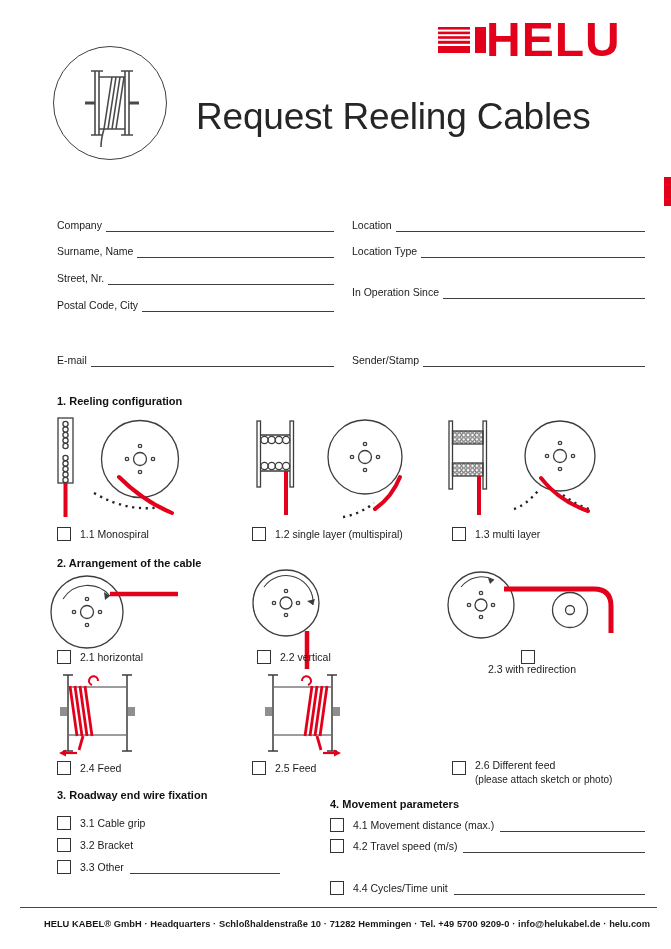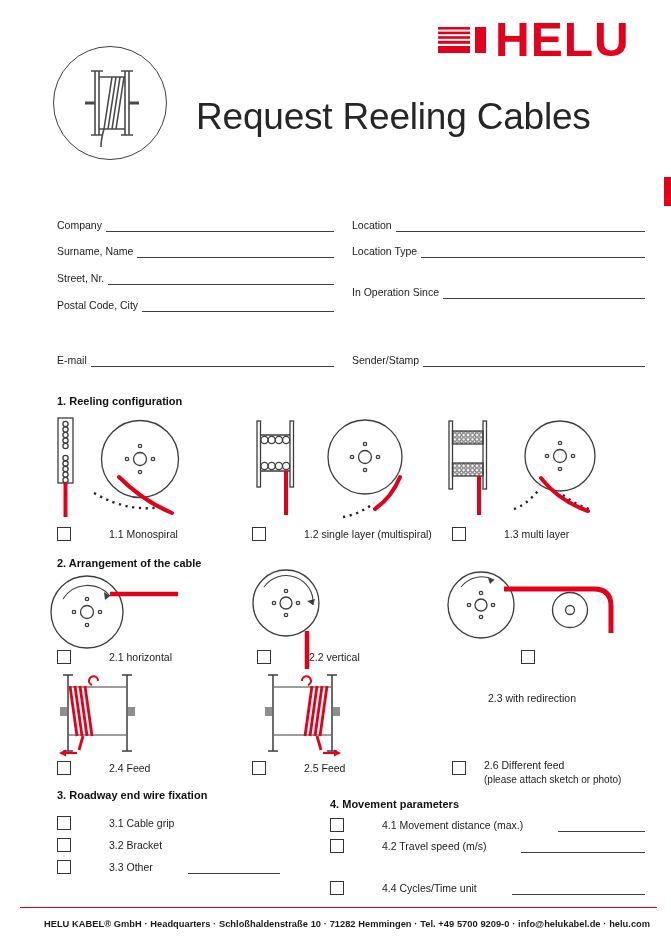--- a/index.html
+++ b/index.html
@@ -2,36 +2,36 @@
 <html style="--brand-red: #e2001a;"><head>
 <meta charset="utf-8">
 <style>
   :root{ --brand-red:#e2001a; }
   html,body{margin:0;padding:0;background:#fff;}
   .page{position:relative;width:671px;height:949px;background:#fff;overflow:hidden;
         font-family:"Liberation Sans",sans-serif;color:#1b1b1b;}
   
   .badge{position:absolute;left:53px;top:46px;width:112px;height:112px;border:1.5px solid #3f3f3f;border-radius:50%;}
   .badge svg{position:absolute;left:0;top:0;}
-  .logo{position:absolute;left:438px;top:21px;display:flex;align-items:center;gap:9px;}
+  .logo{position:absolute;left:438px;top:21px;display:flex;align-items:center;}
   .logo-text{font-size:48px;font-weight:700;line-height:0.78;letter-spacing:1px;color:var(--brand-red,#e2001a);}
   .title{position:absolute;left:184px;top:84px;margin:12px;font-size:37px;font-weight:400;letter-spacing:-0.2px;color:#262626;white-space:nowrap;}
   .red-tab{position:absolute;right:0;top:177px;width:7px;height:29px;background:var(--brand-red,#e2001a);}
   
   .frow{position:absolute;display:flex;align-items:flex-end;height:16px;}
   .lbl{font-size:10.5px;line-height:1;padding-bottom:2px;white-space:nowrap;}
   .frow .line{flex:1;height:100%;margin-left:4px;border-bottom:1px solid #3e3e3e;}
   
   .sec{position:absolute;font-size:11px;font-weight:700;white-space:nowrap;color:#111;}
   .ill{position:absolute;}
-  .cbrow{position:absolute;display:flex;align-items:center;height:14px;gap:29px;}
+  .cbrow{position:absolute;display:flex;align-items:center;height:14px;}
   .cb{width:12px;height:12px;border:1.3px solid #333;background:#fff;margin-right:9px;flex:0 0 auto;}
   .cbl{font-size:10.5px;white-space:nowrap;line-height:1;}
   .cbrow .line{flex:1;align-self:flex-end;height:11px;margin-left:6px;border-bottom:1px solid #3e3e3e;}
-  .opt26{position:absolute;display:flex;align-items:flex-start;gap:9px;}
+  .opt26{position:absolute;display:flex;align-items:flex-start;}
   .opt26 .cb{margin-top:1px;}
   .note{font-size:10px;margin-top:3px;white-space:nowrap;}
   
   .rule{position:absolute;left:20px;right:14px;top:907px;border-top:1.6px solid var(--brand-red,#e2001a);}
   .footer{position:absolute;left:44px;right:21px;top:919px;font-size:9.3px;font-weight:700;color:#191919;
           text-align:justify;text-align-last:justify;line-height:1.2;}
   .red-stroke{stroke:var(--brand-red,#e2001a);}
   .red-fill{fill:var(--brand-red,#e2001a);}
 </style>
 </head>

